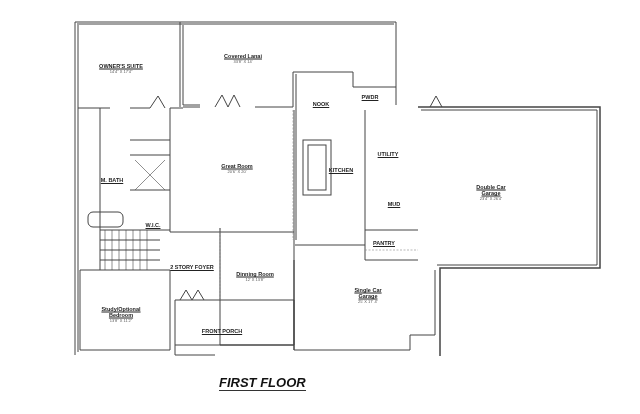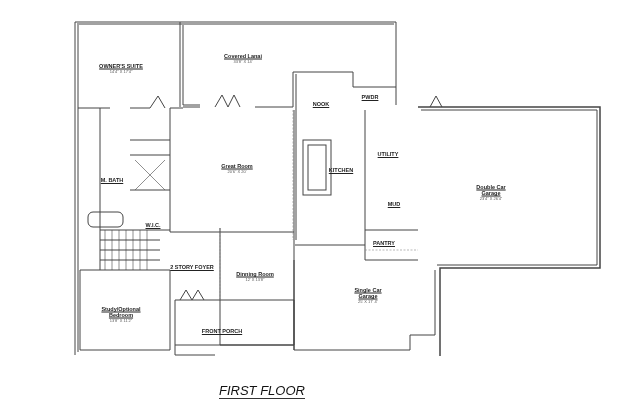--- a/index.html
+++ b/index.html
@@ -1,21 +1,21 @@
 <!DOCTYPE html>
 <html><head>
 <meta charset="utf-8">
 <style>
   html,body{margin:0;padding:0;background:#ffffff;}
   body{width:640px;height:414px;position:relative;overflow:hidden;font-family:"Liberation Sans",sans-serif;}
   #plan{position:absolute;left:0;top:0;width:640px;height:414px;}
   .lbl{position:absolute;transform:translate(-50%,-50%);text-align:center;color:#222;white-space:nowrap;}
   .lbl .n{font-size:5.5px;font-weight:bold;text-decoration:underline;display:block;line-height:6px;}
   .lbl .d{font-size:4px;color:#555;display:block;line-height:5px;}
-  .title{position:absolute;left:219px;top:384px;font-size:13px;font-weight:normal;font-style:italic;color:#111;border-bottom:1.2px solid #333;line-height:14px;}
+  .title{position:absolute;left:219px;top:376px;font-size:13px;font-weight:bold;font-style:italic;color:#111;border-bottom:1.2px solid #333;line-height:14px;}
 </style>
 </head>
 <body>
 
 <svg id="plan" viewBox="0 0 640 414" xmlns="http://www.w3.org/2000/svg">
   <g fill="none" stroke="#444" stroke-width="1">
 
     <path d="M75 22 H396 V105"></path>
     <path d="M77 24 H394"></path>
     <path d="M75 22 V355"></path>

